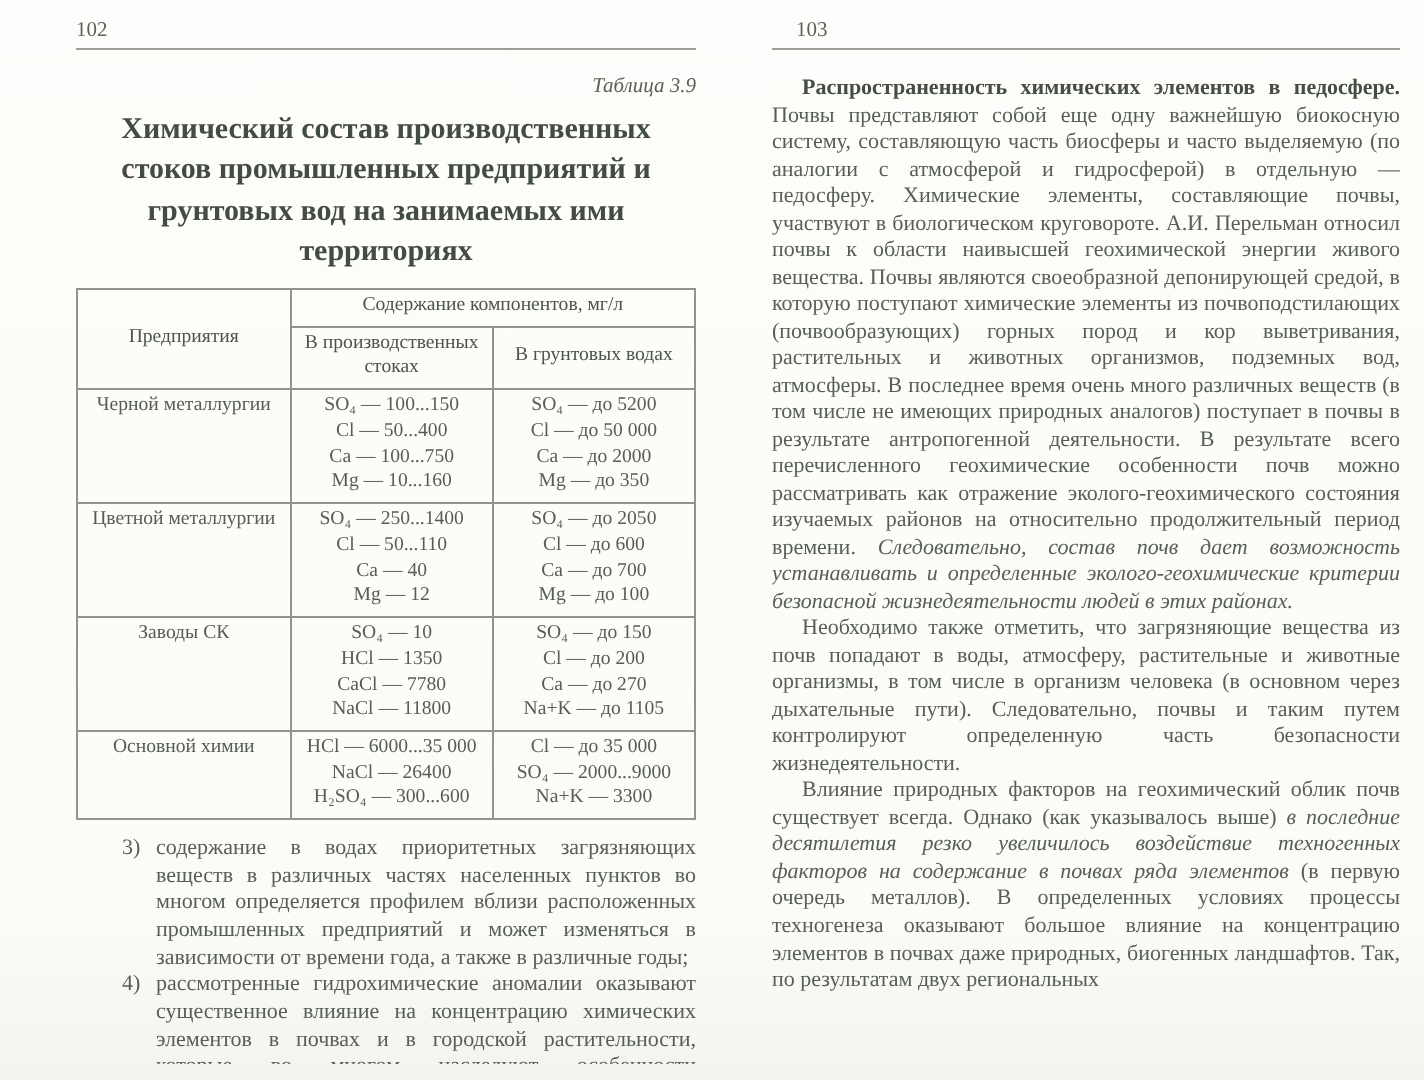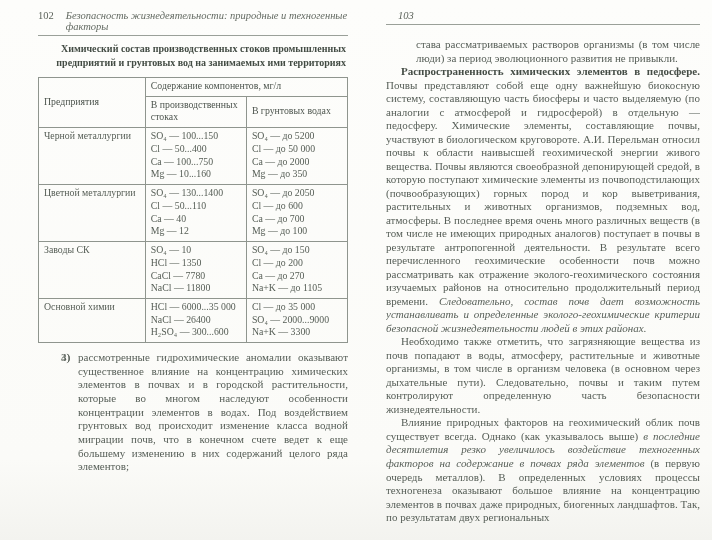--- a/index.html
+++ b/index.html
@@ -13,43 +13,43 @@
     background:linear-gradient(180deg,#fdfdfb 0%,#fbfbf8 85%,#f3f3ef 100%);
     color:#535b54;
   }
   .page{position:absolute;top:10px;height:522px;overflow:hidden;}
   .page-left{left:38px;width:310px;}
   .page-right{left:386px;width:314px;}
 
   .running-header{
     display:flex;align-items:baseline;
     font-style:italic;font-size:10.5px;color:#636a62;
-    border-bottom:1px solid #9aa099;padding-bottom:3px;
+    border-bottom:1px solid #9aa099;padding-bottom:3px;text-align:center;
   }
   .running-header .pagenum{font-style:normal;color:#5c635b;}
   .page-left .pagenum{margin-right:12px;}
   .page-right .running-header{justify-content:space-between;}
-  .page-right .pagenum{margin-left:12px;font-style:italic;}
+  .page-right .pagenum{margin-left:12px;}
 
   .table-caption{
     text-align:right;font-style:italic;font-size:10.5px;
     margin-top:13px;color:#5a615a;
   }
   .table-title{
-    text-align:right;font-weight:bold;font-size:10px;line-height:1.35;
+    text-align:center;font-weight:bold;font-size:15px;line-height:1.35;
     color:#434c44;margin:6px 2px 8px 2px;
   }
   table.chem-table{
     width:100%;border-collapse:collapse;table-layout:fixed;
     font-size:9.8px;line-height:1.3;color:#555d55;
     border:1.4px solid #878d86;
   }
   table.chem-table th,table.chem-table td{
     border:1px solid #8f958e;padding:2px 5px 3px 5px;vertical-align:top;
-    font-weight:normal;text-align:left;
+    font-weight:normal;text-align:center;
   }
   table.chem-table th{vertical-align:middle;color:#4c544d;}
   th.col-ent,th.col-span{font-weight:bold;}
   .w1{width:31%;} .w2{width:35%;} .w3{width:34%;}
 
   .num-list{margin-top:8px;font-size:11px;line-height:1.24;text-align:justify;color:#565e57;}
   .list-item{position:relative;padding-left:40px;}
   .list-item .marker{position:absolute;left:23px;top:0;}
 
   .body-text{margin-top:13px;font-size:11px;line-height:1.23;text-align:justify;color:#565e57;}
@@ -60,23 +60,23 @@
   .para .italic{font-style:italic;}
 </style>
 </head>
 <body>
 
 <div class="spread">
 
   <div class="page page-left">
     <div class="running-header">
       <span class="pagenum">102</span>
-      <span class="rh-title">Безопасность жизнедеятельности: природные и техногенные факторы</span>
     </div>
 
+    <div class="table-caption">Таблица 3.9</div>
     <div class="table-title">Химический состав производственных стоков промышленных предприятий и грунтовых вод на занимаемых ими территориях</div>
 
     <table class="chem-table">
       <thead>
         <tr>
           <th class="col-ent w1" rowspan="2">Предприятия</th>
           <th class="col-span" colspan="2">Содержание компонентов, мг/л</th>
         </tr>
         <tr>
           <th class="w2">В производственных стоках</th>
@@ -95,21 +95,21 @@
             <td>
               <div>SO₄ — до 5200</div>
               <div>Cl — до 50 000</div>
               <div>Ca — до 2000</div>
               <div>Mg — до 350</div>
             </td>
           </tr>
           <tr>
             <td>Цветной металлургии</td>
             <td>
-              <div>SO₄ — 130...1400</div>
+              <div>SO₄ — 250...1400</div>
               <div>Cl — 50...110</div>
               <div>Ca — 40</div>
               <div>Mg — 12</div>
             </td>
             <td>
               <div>SO₄ — до 2050</div>
               <div>Cl — до 600</div>
               <div>Ca — до 700</div>
               <div>Mg — до 100</div>
             </td>
@@ -139,31 +139,30 @@
             <td>
               <div>Cl — до 35 000</div>
               <div>SO₄ — 2000...9000</div>
               <div>Na+K — 3300</div>
             </td>
           </tr>
         </tbody>
     </table>
 
     <div class="num-list">
-        <div class="list-item"><span class="marker">3)</span></div>
+        <div class="list-item"><span class="marker">3)</span><span>содержание в водах приоритетных загрязняющих веществ в различных частях населенных пунктов во многом определяется профилем вблизи расположенных промышленных предприятий и может изменяться в зависимости от времени года, а также в различные годы;</span></div>
         <div class="list-item"><span class="marker">4)</span><span>рассмотренные гидрохимические аномалии оказывают существенное влияние на концентрацию химических элементов в почвах и в городской растительности, которые во многом наследуют особенности концентрации элементов в водах. Под воздействием грунтовых вод происходит изменение класса водной миграции почв, что в конечном счете ведет к еще большему изменению в них содержаний целого ряда элементов;</span></div>
       </div>
   </div>
 
   <div class="page page-right">
     <div class="running-header">
       <span class="pagenum">103</span>
     </div>
 
     <div class="body-text">
-        <div class="para cont"><span>става рассматриваемых растворов организмы (в том числе люди) за период эволюционного развития не привыкли.</span></div>
         <div class="para ind"><span class="bold">Распространенность химических элементов в педосфере.</span><span> Почвы представляют собой еще одну важнейшую биокосную систему, составляющую часть биосферы и часто выделяемую (по аналогии с атмосферой и гидросферой) в отдельную — педосферу. Химические элементы, составляющие почвы, участвуют в биологическом круговороте. А.И. Перельман относил почвы к области наивысшей геохимической энергии живого вещества. Почвы являются своеобразной депонирующей средой, в которую поступают химические элементы из почвоподстилающих (почвообразующих) горных пород и кор выветривания, растительных и животных организмов, подземных вод, атмосферы. В последнее время очень много различных веществ (в том числе не имеющих природных аналогов) поступает в почвы в результате антропогенной деятельности. В результате всего перечисленного геохимические особенности почв можно рассматривать как отражение эколого-геохимического состояния изучаемых районов на относительно продолжительный период времени. </span><span class="italic">Следовательно, состав почв дает возможность устанавливать и определенные эколого-геохимические критерии безопасной жизнедеятельности людей в этих районах.</span></div>
         <div class="para ind"><span>Необходимо также отметить, что загрязняющие вещества из почв попадают в воды, атмосферу, растительные и животные организмы, в том числе в организм человека (в основном через дыхательные пути). Следовательно, почвы и таким путем контролируют определенную часть безопасности жизнедеятельности.</span></div>
         <div class="para ind"><span>Влияние природных факторов на геохимический облик почв существует всегда. Однако (как указывалось выше) </span><span class="italic">в последние десятилетия резко увеличилось воздействие техногенных факторов на содержание в почвах ряда элементов</span><span> (в первую очередь металлов). В определенных условиях процессы техногенеза оказывают большое влияние на концентрацию элементов в почвах даже природных, биогенных ландшафтов. Так, по результатам двух региональных</span></div>
       </div>
   </div>
 
 </div>
 
 </body></html>

